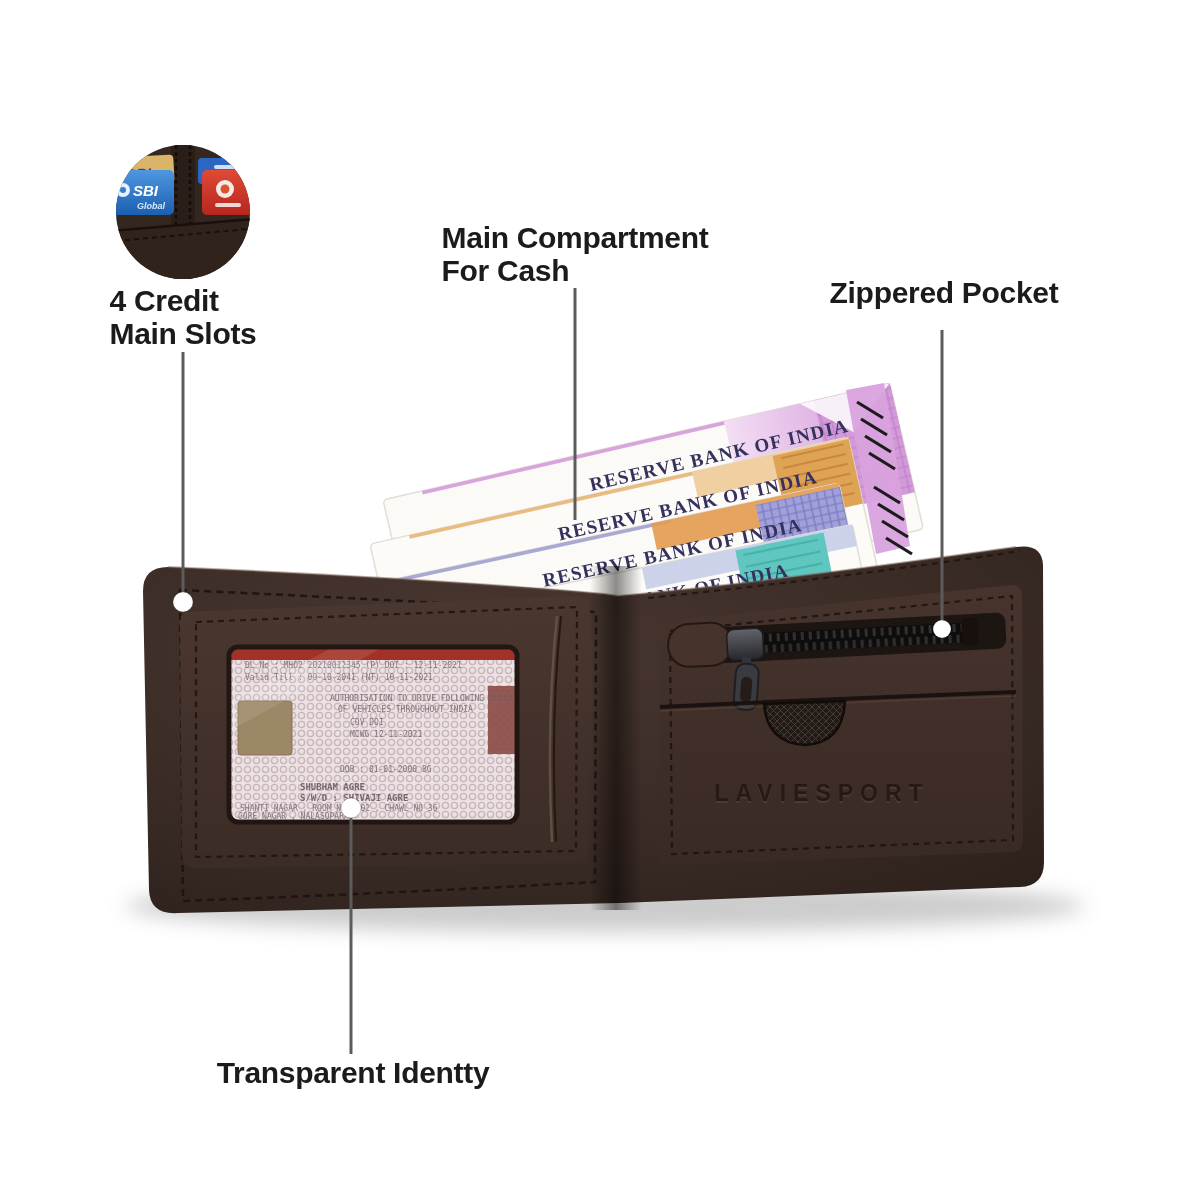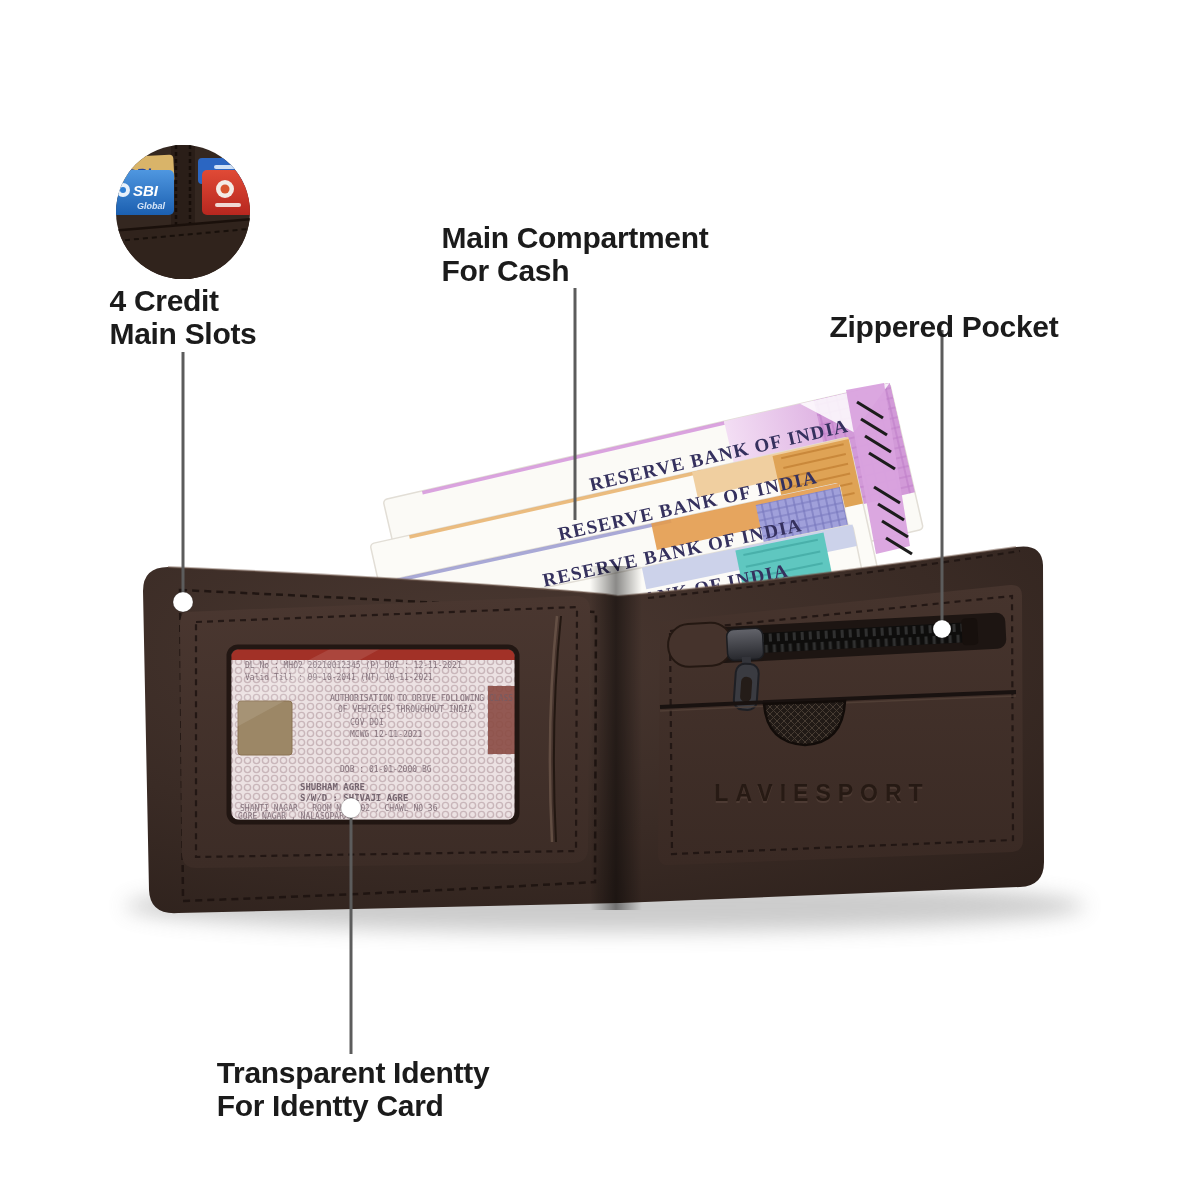--- a/index.html
+++ b/index.html
@@ -252,22 +252,21 @@
   <div class="callout-label" style="left:183px; top:284px;">
     <div>4 Credit</div>
     <div>Main Slots</div>
   </div>
 
   <div class="callout-label" style="left:575px; top:221px;">
     <div>Main Compartment</div>
     <div>For Cash</div>
   </div>
 
-  <div class="callout-label" style="left:944px; top:310px;">
+  <div class="callout-label" style="left:944px; top:276px;">
     <div>Zippered Pocket</div>
   </div>
 
   <div class="callout-label" style="left:353px; top:1056px;">
     <div>Transparent Identty</div>
-    <div>For Identty Card</div>
   </div>
 
 </div>
 
 </body></html>

